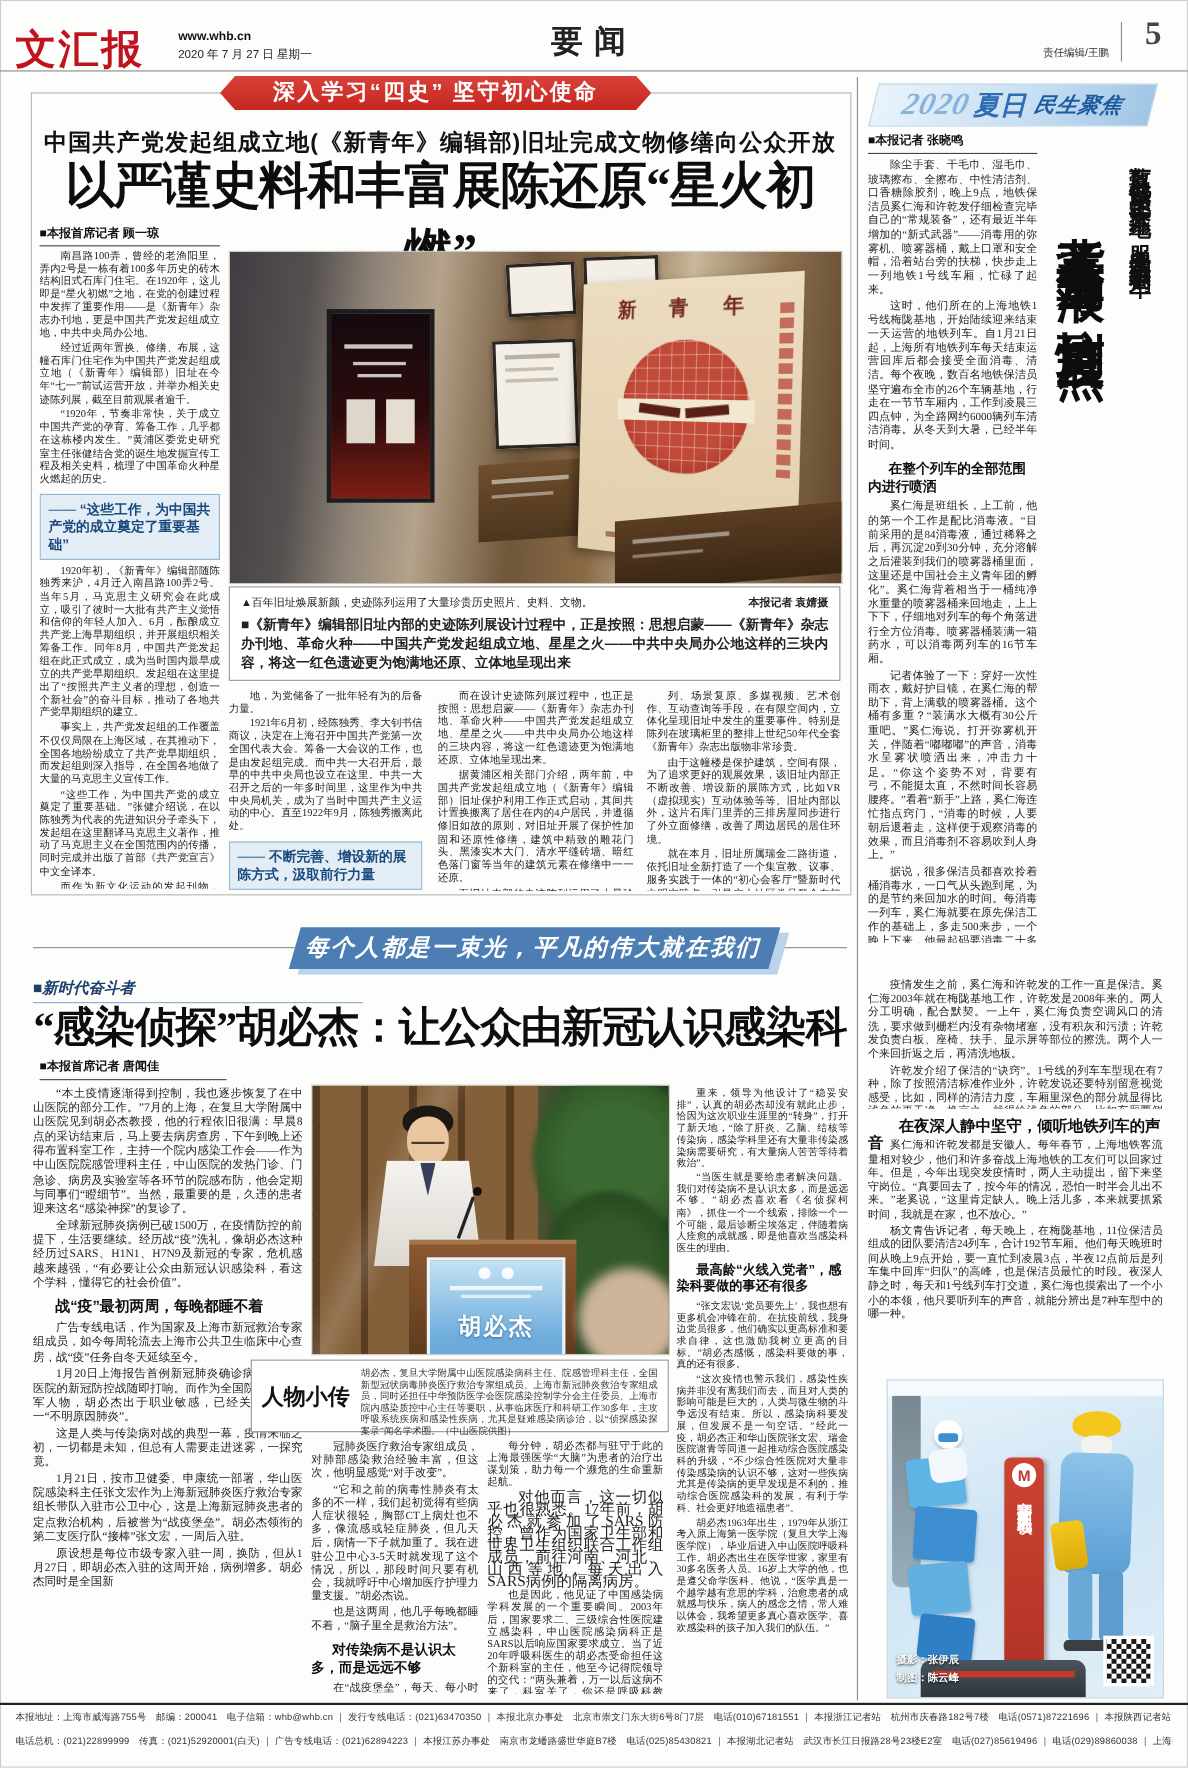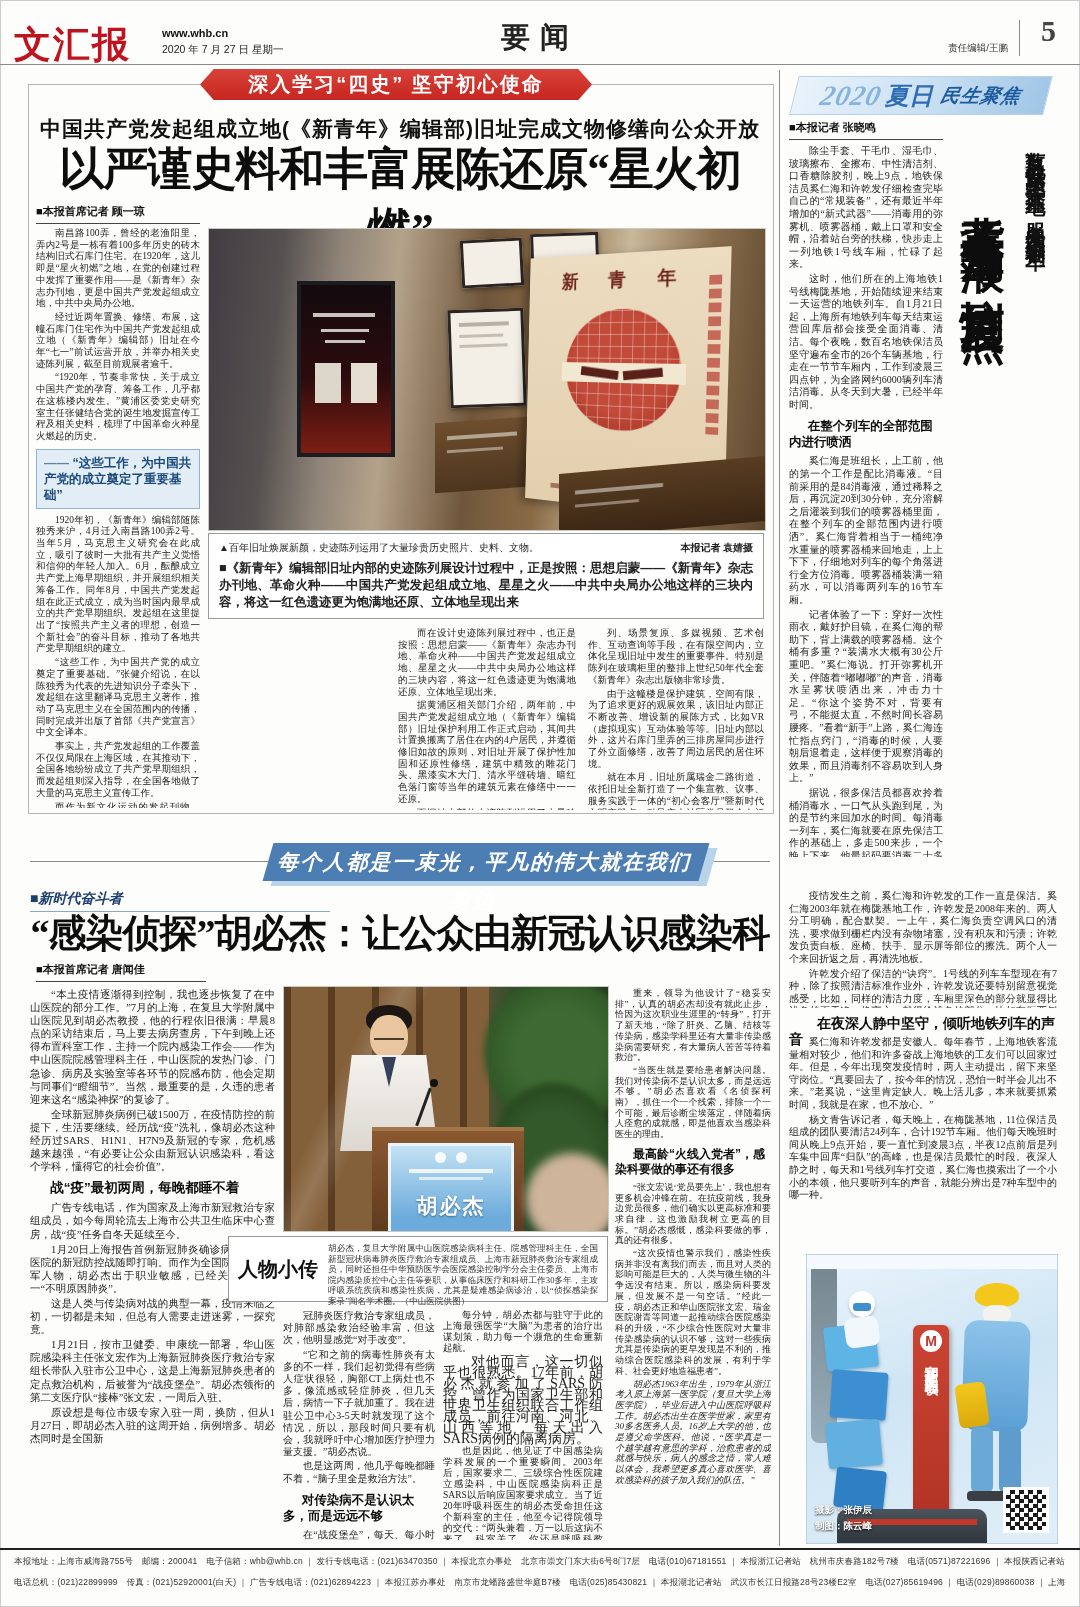--- a/index.html
+++ b/index.html
@@ -111,22 +111,22 @@
   <div class="abs ribbon sans" style="left:200px;top:69px;width:392px;height:31px;">深入学习“四史”  坚守初心使命</div>
   <div class="abs headline1" style="left:28px;top:139px;width:744px;">以严谨史料和丰富展陈还原“星火初燃”</div>
   <div class="abs byline sans" style="left:36px;top:204px;width:164px;">■本报首席记者  顾一琼</div>
 
   <div class="colbox" style="left:36px;top:228px;width:164px;height:580px;">
     <p class="p">南昌路100弄，曾经的老渔阳里，弄内2号是一栋有着100多年历史的砖木结构旧式石库门住宅。在1920年，这儿即是“星火初燃”之地，在党的创建过程中发挥了重要作用——是《新青年》杂志办刊地，更是中国共产党发起组成立地，中共中央局办公地。</p>
     <p class="p">经过近两年置换、修缮、布展，这幢石库门住宅作为中国共产党发起组成立地（《新青年》编辑部）旧址在今年“七一”前试运营开放，并举办相关史迹陈列展，截至目前观展者逾千。</p>
     <p class="p">“1920年，节奏非常快，关于成立中国共产党的孕育、筹备工作，几乎都在这栋楼内发生。”黄浦区委党史研究室主任张健结合党的诞生地发掘宣传工程及相关史料，梳理了中国革命火种星火燃起的历史。</p>
     <div class="bluebox sans">“这些工作，为中国共产党的成立奠定了重要基础”</div>
     <p class="p">1920年初，《新青年》编辑部随陈独秀来沪，4月迁入南昌路100弄2号。当年5月，马克思主义研究会在此成立，吸引了彼时一大批有共产主义觉悟和信仰的年轻人加入。6月，酝酿成立共产党上海早期组织，并开展组织相关筹备工作。同年8月，中国共产党发起组在此正式成立，成为当时国内最早成立的共产党早期组织。发起组在这里提出了“按照共产主义者的理想，创造一个新社会”的奋斗目标，推动了各地共产党早期组织的建立。</p>
+    <p class="p">事实上，共产党发起组的工作覆盖不仅仅局限在上海区域，在其推动下，全国各地纷纷成立了共产党早期组织，而发起组则深入指导，在全国各地做了大量的马克思主义宣传工作。</p>
     <p class="p">“这些工作，为中国共产党的成立奠定了重要基础。”张健介绍说，在以陈独秀为代表的先进知识分子牵头下，发起组在这里翻译马克思主义著作，推动了马克思主义在全国范围内的传播，同时完成并出版了首部《共产党宣言》中文全译本。</p>
-    <p class="p">事实上，共产党发起组的工作覆盖不仅仅局限在上海区域，在其推动下，全国各地纷纷成立了共产党早期组织，而发起组则深入指导，在全国各地做了大量的马克思主义宣传工作。</p>
     <p class="p">而作为新文化运动的发起刊物，《新青年》杂志也开始集中宣传马克思主义，并在中国共产党发起组成立后，成为党的机关刊物，这里还是中国社会主义青年团的孵化</p>
   </div>
 
   <div class="abs photo photo1" style="left:208px;top:228px;width:556px;height:301px;">
     <div class="abs screen" style="left:88px;top:52px;width:90px;height:168px;">
       <div class="abs sline" style="left:12px;top:28px;width:62px;height:4px;"></div>
       <div class="abs sline" style="left:20px;top:44px;width:48px;height:3px;"></div>
       <div class="abs sline" style="left:24px;top:55px;width:40px;height:3px;"></div>
       <div class="abs" style="left:14px;top:78px;width:26px;height:40px;background:#ddd6ca;"></div>
       <div class="abs" style="left:50px;top:78px;width:26px;height:40px;background:#e4ddd0;"></div>
@@ -161,20 +161,26 @@
   </div>
 
   <div class="abs capbox" style="left:208px;top:533px;width:556px;height:86px;box-sizing:border-box;">
     <div class="cap-row">
       <span>▲百年旧址焕展新颜，史迹陈列运用了大量珍贵历史照片、史料、文物。</span>
       <span style="font-weight:bold;">本报记者 袁婧摄</span>
     </div>
     <div class="summary sans">■《新青年》编辑部旧址内部的史迹陈列展设计过程中，正是按照：思想启蒙——《新青年》杂志办刊地、革命火种——中国共产党发起组成立地、星星之火——中共中央局办公地这样的三块内容，将这一红色遗迹更为饱满地还原、立体地呈现出来</div>
   </div>
 
+  <div class="colbox" style="left:208px;top:628px;width:176px;height:182px;">
+    <p class="p">地，为党储备了一批年轻有为的后备力量。</p>
+    <p class="p">1921年6月初，经陈独秀、李大钊书信商议，决定在上海召开中国共产党第一次全国代表大会。筹备一大会议的工作，也是由发起组完成。而中共一大召开后，最早的中共中央局也设立在这里。中共一大召开之后的一年多时间里，这里作为中共中央局机关，成为了当时中国共产主义运动的中心。直至1922年9月，陈独秀搬离此处。</p>
+    <div class="bluebox sans">不断完善、增设新的展陈方式，汲取前行力量</div>
+
+  </div>
   <div class="colbox" style="left:398px;top:628px;width:178px;height:182px;">
     <p class="p">而在设计史迹陈列展过程中，也正是按照：思想启蒙——《新青年》杂志办刊地、革命火种——中国共产党发起组成立地、星星之火——中共中央局办公地这样的三块内容，将这一红色遗迹更为饱满地还原、立体地呈现出来。</p>
     <p class="p">据黄浦区相关部门介绍，两年前，中国共产党发起组成立地（《新青年》编辑部）旧址保护利用工作正式启动，其间共计置换搬离了居住在内的4户居民，并遵循修旧如故的原则，对旧址开展了保护性加固和还原性修缮，建筑中精致的雕花门头、黑漆实木大门、清水平缝砖墙、暗红色落门窗等当年的建筑元素在修缮中一一还原。</p>
     <p class="p">而旧址内部的史迹陈列运用了大量珍贵历史照片、史料、文物，通过图文展板、实物陈</p>
   </div>
   <div class="colbox" style="left:588px;top:628px;width:176px;height:182px;">
     <p class="p">列、场景复原、多媒视频、艺术创作、互动查询等手段，在有限空间内，立体化呈现旧址中发生的重要事件。特别是陈列在玻璃柜里的整排上世纪50年代全套《新青年》杂志出版物非常珍贵。</p>
     <p class="p">由于这幢楼是保护建筑，空间有限，为了追求更好的观展效果，该旧址内部正不断改善、增设新的展陈方式，比如VR（虚拟现实）互动体验等等。旧址内部以外，这片石库门里弄的三排房屋同步进行了外立面修缮，改善了周边居民的居住环境。</p>
     <p class="p">就在本月，旧址所属瑞金二路街道，依托旧址全新打造了一个集宣教、议事、服务实践于一体的“初心会客厅”暨新时代文明实践点，引导广大社区党员群众在初心溯源地汲取精神力量，化作使命担当。</p>
   </div>
@@ -186,21 +192,21 @@
     <span class="s">夏日</span>
     <span class="t">民生聚焦</span>
   </div>
 
   <div class="abs byline sans" style="left:789px;top:120px;width:154px;">■本报记者  张晓鸣</div>
 
   <div class="colbox" style="left:789px;top:145px;width:154px;height:712px;">
     <p class="p2">除尘手套、干毛巾、湿毛巾、玻璃擦布、全擦布、中性清洁剂、口香糖除胶剂，晚上9点，地铁保洁员奚仁海和许乾发仔细检查完毕自己的“常规装备”，还有最近半年增加的“新式武器”——消毒用的弥雾机、喷雾器桶，戴上口罩和安全帽，沿着站台旁的扶梯，快步走上一列地铁1号线车厢，忙碌了起来。</p>
     <p class="p2">这时，他们所在的上海地铁1号线梅陇基地，开始陆续迎来结束一天运营的地铁列车。自1月21日起，上海所有地铁列车每天结束运营回库后都会接受全面消毒、清洁。每个夜晚，数百名地铁保洁员坚守遍布全市的26个车辆基地，行走在一节节车厢内，工作到凌晨三四点钟，为全路网约6000辆列车清洁消毒。从冬天到大暑，已经半年时间。</p>
     <div class="sh2">在整个列车的全部范围内进行喷洒</div>
-    <p class="p2">奚仁海是班组长，上工前，他的第一个工作是配比消毒液。“目前采用的是84消毒液，通过稀释之后，再沉淀20到30分钟，充分溶解之后灌装到我们的喷雾器桶里面，在整个列车的全部范围内进行喷洒”。奚仁海背着相当于一桶纯净水重量的喷雾器桶来回地走，上上下下，仔细地对列车的每个角落进行全方位消毒。喷雾器桶装满一箱药水，可以消毒两列车的16节车厢。</p>
+    <p class="p2">奚仁海是班组长，上工前，他的第一个工作是配比消毒液。“目前采用的是84消毒液，通过稀释之后，再沉淀20到30分钟，充分溶解之后灌装到我们的喷雾器桶里面，这里还是中国社会主义青年团的孵化”。奚仁海背着相当于一桶纯净水重量的喷雾器桶来回地走，上上下下，仔细地对列车的每个角落进行全方位消毒。喷雾器桶装满一箱药水，可以消毒两列车的16节车厢。</p>
     <p class="p2">记者体验了一下：穿好一次性雨衣，戴好护目镜，在奚仁海的帮助下，背上满载的喷雾器桶。这个桶有多重？“装满水大概有30公斤重吧。”奚仁海说。打开弥雾机开关，伴随着“嘟嘟嘟”的声音，消毒水呈雾状喷洒出来，冲击力十足。“你这个姿势不对，背要有弓，不能挺太直，不然时间长容易腰疼。”看着“新手”上路，奚仁海连忙指点窍门，“消毒的时候，人要朝后退着走，这样便于观察消毒的效果，而且消毒剂不容易吹到人身上。”</p>
     <p class="p2">据说，很多保洁员都喜欢拎着桶消毒水，一口气从头跑到尾，为的是节约来回加水的时间。每消毒一列车，奚仁海就要在原先保洁工作的基础上，多走500来步，一个晚上下来，他最起码要消毒二十多列车，这样每天就要多走一万步。</p>
 
   </div>
 
   <div class="abs v-title" style="left:946px;top:180px;width:70px;height:745px;overflow:hidden;">背着三十公斤消毒液，忙到凌晨三点</div>
   <div class="abs v-sub" style="left:1018px;top:136px;width:34px;height:660px;overflow:hidden;">数百名地铁保洁员坚守二十六个基地，服务全网约六千辆列车</div>
 
   <div class="colbox" style="left:789px;top:890px;width:268px;height:118px;">
     <p class="p2">疫情发生之前，奚仁海和许乾发的工作一直是保洁。奚仁海2003年就在梅陇基地工作，许乾发是2008年来的。两人分工明确，配合默契。一上午，奚仁海负责空调风口的清洗，要求做到栅栏内没有杂物堵塞，没有积灰和污渍；许乾发负责白板、座椅、扶手、显示屏等部位的擦洗。两个人一个来回折返之后，再清洗地板。</p>
@@ -303,20 +309,20 @@
     <p class="p" style="font-size:14px;line-height:11px;">对他而言，这一切似乎也很熟悉。17年前，胡必杰就参加了SARS防控，曾作为国家卫生部和世界卫生组织联合工作组成员，前往河南、河北、山西等地，每天出入SARS病例的隔离病房。</p>
     <p class="p" style="font-size:9.5px;line-height:11px;">也是因此，他见证了中国感染病学科发展的一个重要瞬间。2003年后，国家要求二、三级综合性医院建立感染科，中山医院感染病科正是SARS以后响应国家要求成立。当了近20年呼吸科医生的胡必杰受命担任这个新科室的主任，他至今记得院领导的交代：“两头兼着，万一以后这病不来了，科室关了，你还是呼吸科教授。”</p>
     <p class="p" style="font-size:9.5px;line-height:11px;">确实，谁都不知道，传染病何时会卷土</p>
   </div>
   <div class="colbox" style="left:615px;top:988px;width:156px;height:552px;">
     <p class="p" style="font-size:9px;line-height:10.7px;">重来，领导为他设计了“稳妥安排”，认真的胡必杰却没有就此止步，恰因为这次职业生涯里的“转身”，打开了新天地，“除了肝炎、乙脑、结核等传染病，感染学科里还有大量非传染感染病需要研究，有大量病人苦苦等待着救治”。</p>
     <p class="p" style="font-size:9px;line-height:10.7px;">“当医生就是要给患者解决问题。我们对传染病不是认识太多，而是远远不够。”胡必杰喜欢看《名侦探柯南》，抓住一个一个线索，排除一个一个可能，最后诊断尘埃落定，伴随着病人痊愈的成就感，即是他喜欢当感染科医生的理由。</p>
     <div class="sh2" style="font-size:12px;line-height:15px;">最高龄“火线入党者”，感染科要做的事还有很多</div>
     <p class="p" style="font-size:9px;line-height:10.7px;">“张文宏说‘党员要先上’，我也想有更多机会冲锋在前。在抗疫前线，我身边党员很多，他们确实以更高标准和要求自律，这也激励我树立更高的目标。”胡必杰感慨，感染科要做的事，真的还有很多。</p>
     <p class="p" style="font-size:9px;line-height:10.7px;">“这次疫情也警示我们，感染性疾病并非没有离我们而去，而且对人类的影响可能是巨大的，人类与微生物的斗争远没有结束。所以，感染病科要发展，但发展不是一句空话。”经此一疫，胡必杰正和华山医院张文宏、瑞金医院谢青等同道一起推动综合医院感染科的升级，“不少综合性医院对大量非传染感染病的认识不够，这对一些疾病尤其是传染病的更早发现是不利的，推动综合医院感染科的发展，有利于学科、社会更好地造福患者”。</p>
-    <p class="p" style="font-size:9px;line-height:10.7px;font-style:italic;">胡必杰1963年出生，1979年从浙江考入原上海第一医学院（复旦大学上海医学院），毕业后进入中山医院呼吸科工作。胡必杰出生在医学世家，家里有30多名医务人员。16岁上大学的他，也是遵父命学医科。他说，“医学真是一个越学越有意思的学科，治愈患者的成就感与快乐，病人的感念之情，常人难以体会，我希望更多真心喜欢医学、喜欢感染科的孩子加入我们的队伍。”</p>
+    <p class="p" style="font-size:9px;line-height:10.7px;">胡必杰1963年出生，1979年从浙江考入原上海第一医学院（复旦大学上海医学院），毕业后进入中山医院呼吸科工作。胡必杰出生在医学世家，家里有30多名医务人员。16岁上大学的他，也是遵父命学医科。他说，“医学真是一个越学越有意思的学科，治愈患者的成就感与快乐，病人的感念之情，常人难以体会，我希望更多真心喜欢医学、喜欢感染科的孩子加入我们的队伍。”</p>
   </div>
 
   <div class="abs" style="left:0;top:1548px;width:1080px;height:2px;background:#222;"></div>
   <div class="abs foot" style="left:14px;top:1556px;width:1052px;">本报地址：上海市威海路755号　邮编：200041　电子信箱：whb@whb.cn ｜ 发行专线电话：(021)63470350 ｜ 本报北京办事处　北京市崇文门东大街6号8门7层　电话(010)67181551 ｜ 本报浙江记者站　杭州市庆春路182号7楼　电话(0571)87221696 ｜ 本报陕西记者站　西安市曲江池南路286号5栋1201室 ｜ 定价每月30元　零售1.00元</div>
   <div class="abs foot" style="left:14px;top:1577px;width:1052px;">电话总机：(021)22899999　传真：(021)52920001(白天) ｜ 广告专线电话：(021)62894223 ｜ 本报江苏办事处　南京市龙蟠路盛世华庭B7楼　电话(025)85430821 ｜ 本报湖北记者站　武汉市长江日报路28号23楼E2室　电话(027)85619496 ｜ 电话(029)89860038 ｜ 上海报业集团印务中心</div>
 
 </div>
 
 </body></html>

